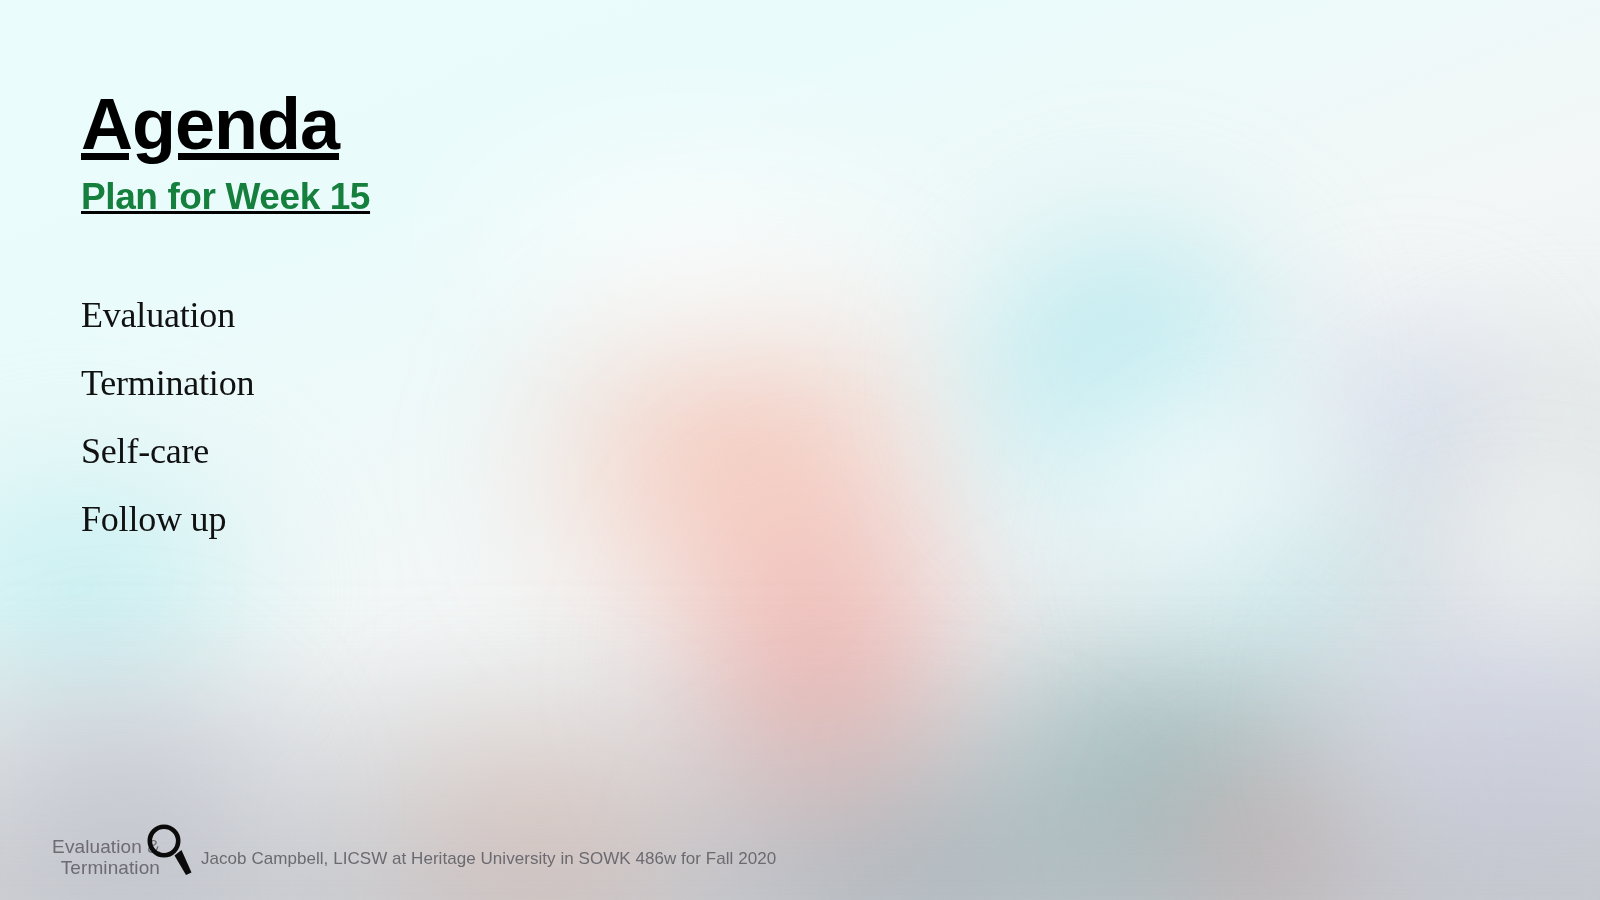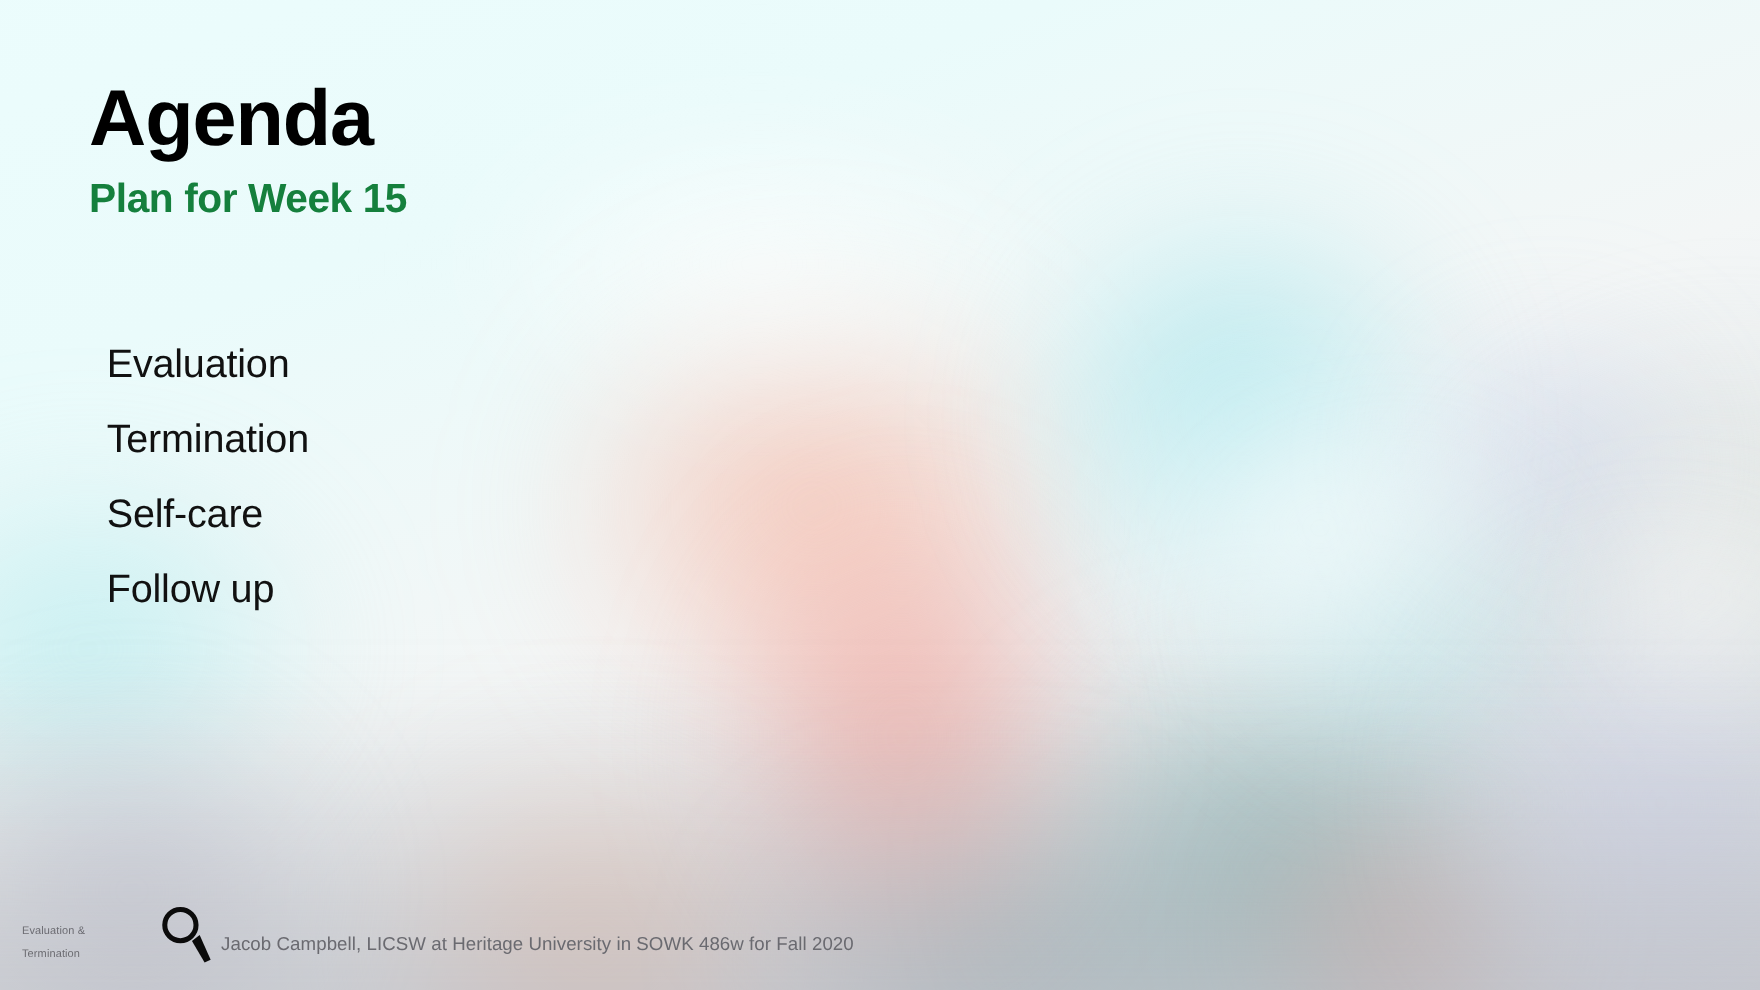--- a/index.html
+++ b/index.html
@@ -166,21 +166,22 @@
   #content {
     position: relative;
     z-index: 2;
     width: 100%;
     height: 100%;
   }
 
   #title-block {
     position: absolute;
     left: 81px;
-    top: 72px;
+    top: 88px;
+    text-decoration: underline;
   }
   #slide-title {
     font-size: 72px;
     font-weight: bold;
     line-height: 1.0;
     color: #000000;
     letter-spacing: -1px;
     margin: 0;
   }
   #slide-subtitle {
@@ -190,40 +191,41 @@
     color: #15803d;
     letter-spacing: -0.4px;
     margin: 18px 0 0 0;
   }
 
   #agenda-list {
     position: absolute;
     left: 81px;
     top: 281px;
     list-style: none;
-    margin: 16px;
+    margin: 0;
     padding: 0;
+    font-family: Liberation Serif, serif;
   }
   #agenda-list li {
     font-size: 36px;
     font-weight: normal;
     line-height: 68px;
     color: #111111;
     letter-spacing: -0.2px;
     white-space: nowrap;
   }
 
   
   #section-label {
     position: absolute;
     left: 20px;
     bottom: 22px;
     width: 140px;
-    text-align: left;
-    font-size: 10px;
+    text-align: right;
+    font-size: 19px;
     line-height: 21px;
     color: #6c6c72;
     letter-spacing: 0.1px;
   }
 
   
   #magnifier-icon {
     position: absolute;
     left: 143px;
     top: 818px;

